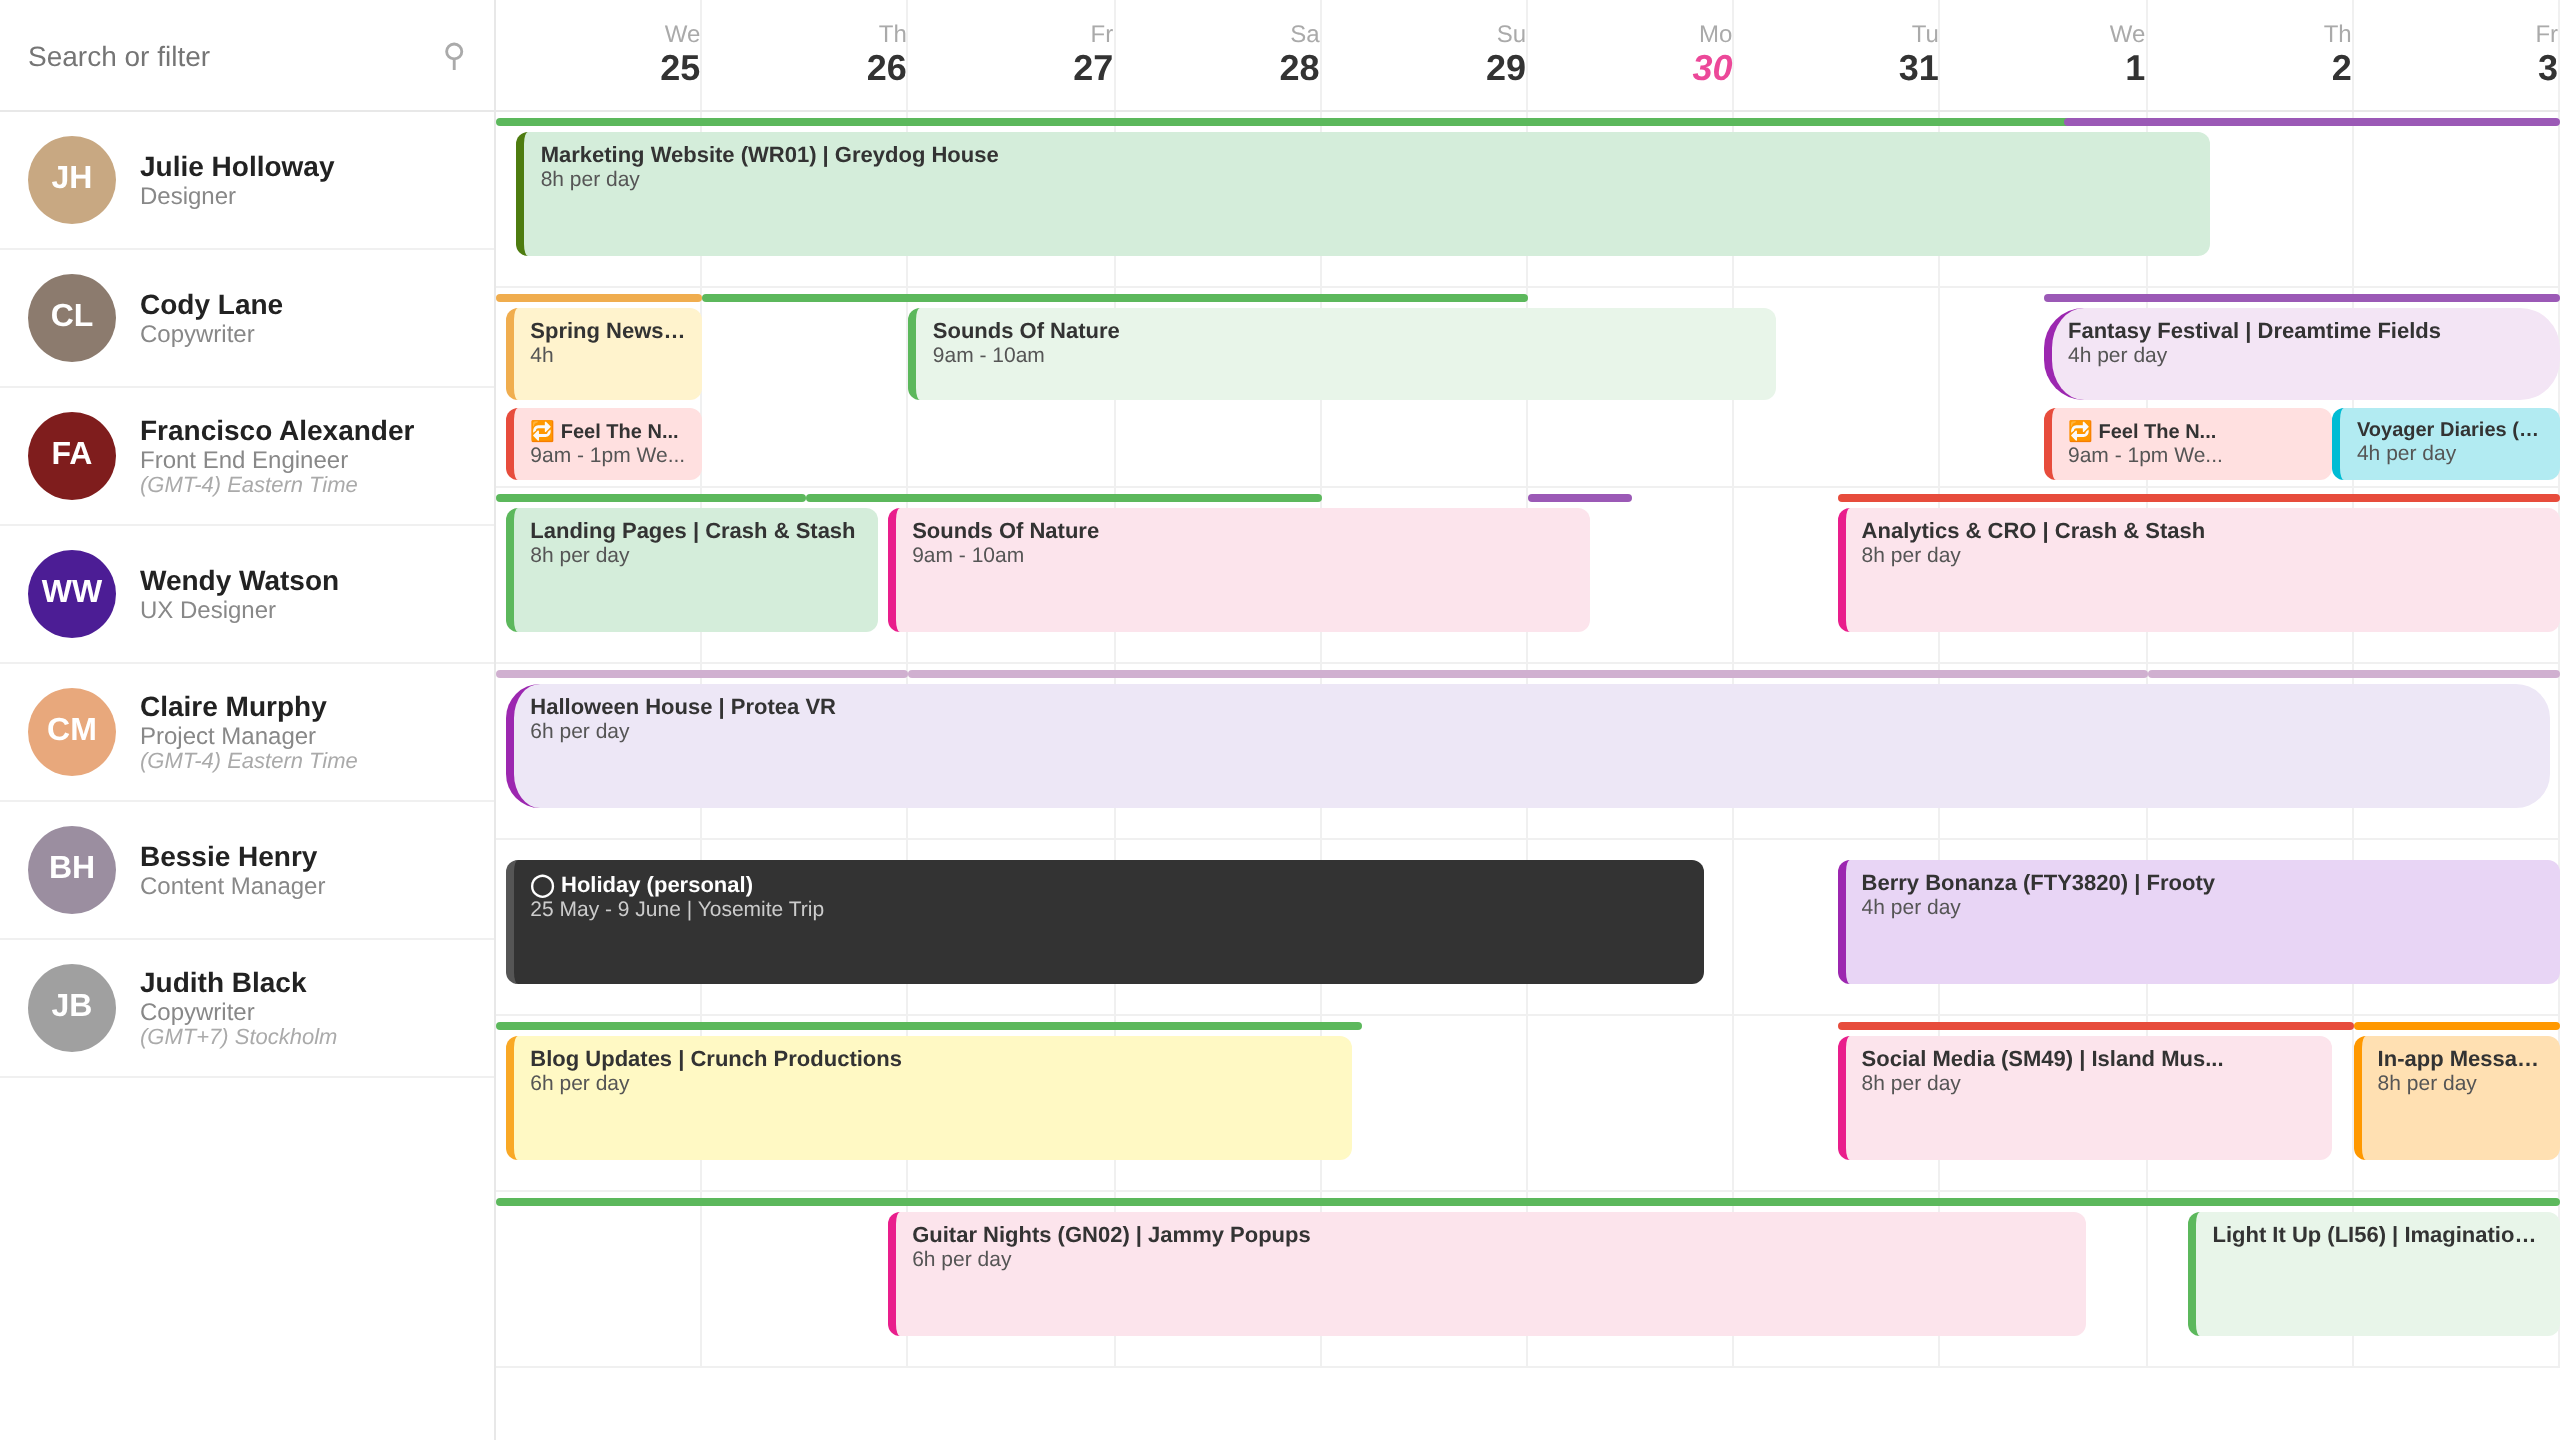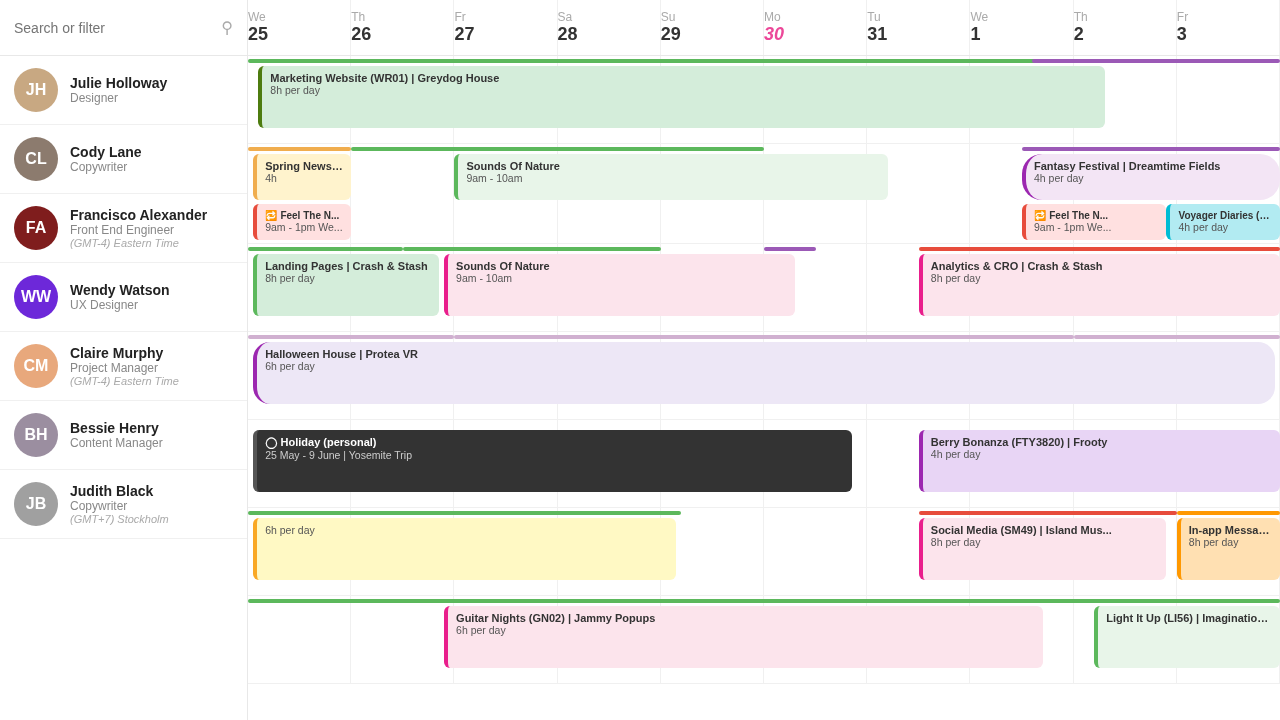--- a/index.html
+++ b/index.html
@@ -72,21 +72,21 @@
       display: flex;
       height: 56px;
       border-bottom: 1px solid #e8e8e8;
       background: #fff;
       flex-shrink: 0;
     }
     .day-col-header {
       flex: 1;
       display: flex;
       flex-direction: column;
-      align-items: flex-start;
+      align-items: flex-end;
       justify-content: center;
       border-right: 1px solid #f0f0f0;
     }
     .day-col-header .day-name { font-size: 12px; color: #aaa; }
     .day-col-header .day-num { font-size: 18px; font-weight: 600; color: #333; }
     .day-col-header.today .day-num { color: #ec4899; font-style: italic; }
 
     
     .cal-body {
       flex: 1;
@@ -160,21 +160,21 @@
   <div class="person-item">
     <div class="avatar" style="background: #7f1d1d;">FA</div>
     <div class="person-info">
       <div class="name">Francisco Alexander</div>
       <div class="role">Front End Engineer</div>
       <div class="timezone">(GMT-4) Eastern Time</div>
     </div>
   </div>
 
   <div class="person-item">
-    <div class="avatar" style="background: #6d28d9;">WW</div>
+    <div class="avatar" style="background: #4c1d95;">WW</div>
     <div class="person-info">
       <div class="name">Wendy Watson</div>
       <div class="role">UX Designer</div>
     </div>
   </div>
 
   <div class="person-item">
     <div class="avatar" style="background: #e8a87c;">CM</div>
     <div class="person-info">
       <div class="name">Claire Murphy</div>
@@ -427,20 +427,21 @@
         <div class="cal-cell"></div>
         <div class="cal-cell"></div>
       </div>
       <div class="events-layer">
 
         <div class="ind" style="left: 0%; width: 42%; background: #5cb85c; top: 3px;"></div>
         <div class="ind" style="left: 65%; width: 25%; background: #e74c3c; top: 3px;"></div>
         <div class="ind" style="left: 90%; width: 10%; background: #ff9800; top: 3px;"></div>
 
         <div class="ev" style="left: 0.5%; width: 41%; top: 10px; height: 62px; background: #fff9c4; border-left: 4px solid #f9a825;">
+          <div class="et">Blog Updates | Crunch Productions</div>
           <div class="es">6h per day</div>
         </div>
 
         <div class="ev" style="left: 65%; width: 24%; top: 10px; height: 62px; background: #fce4ec; border-left: 4px solid #e91e8c;">
           <div class="et">Social Media (SM49) | Island Mus...</div>
           <div class="es">8h per day</div>
         </div>
 
         <div class="ev" style="left: 90%; width: 10%; top: 10px; height: 62px; background: #ffe0b2; border-left: 4px solid #ff9800;">
           <div class="et">In-app Messaging...</div>

